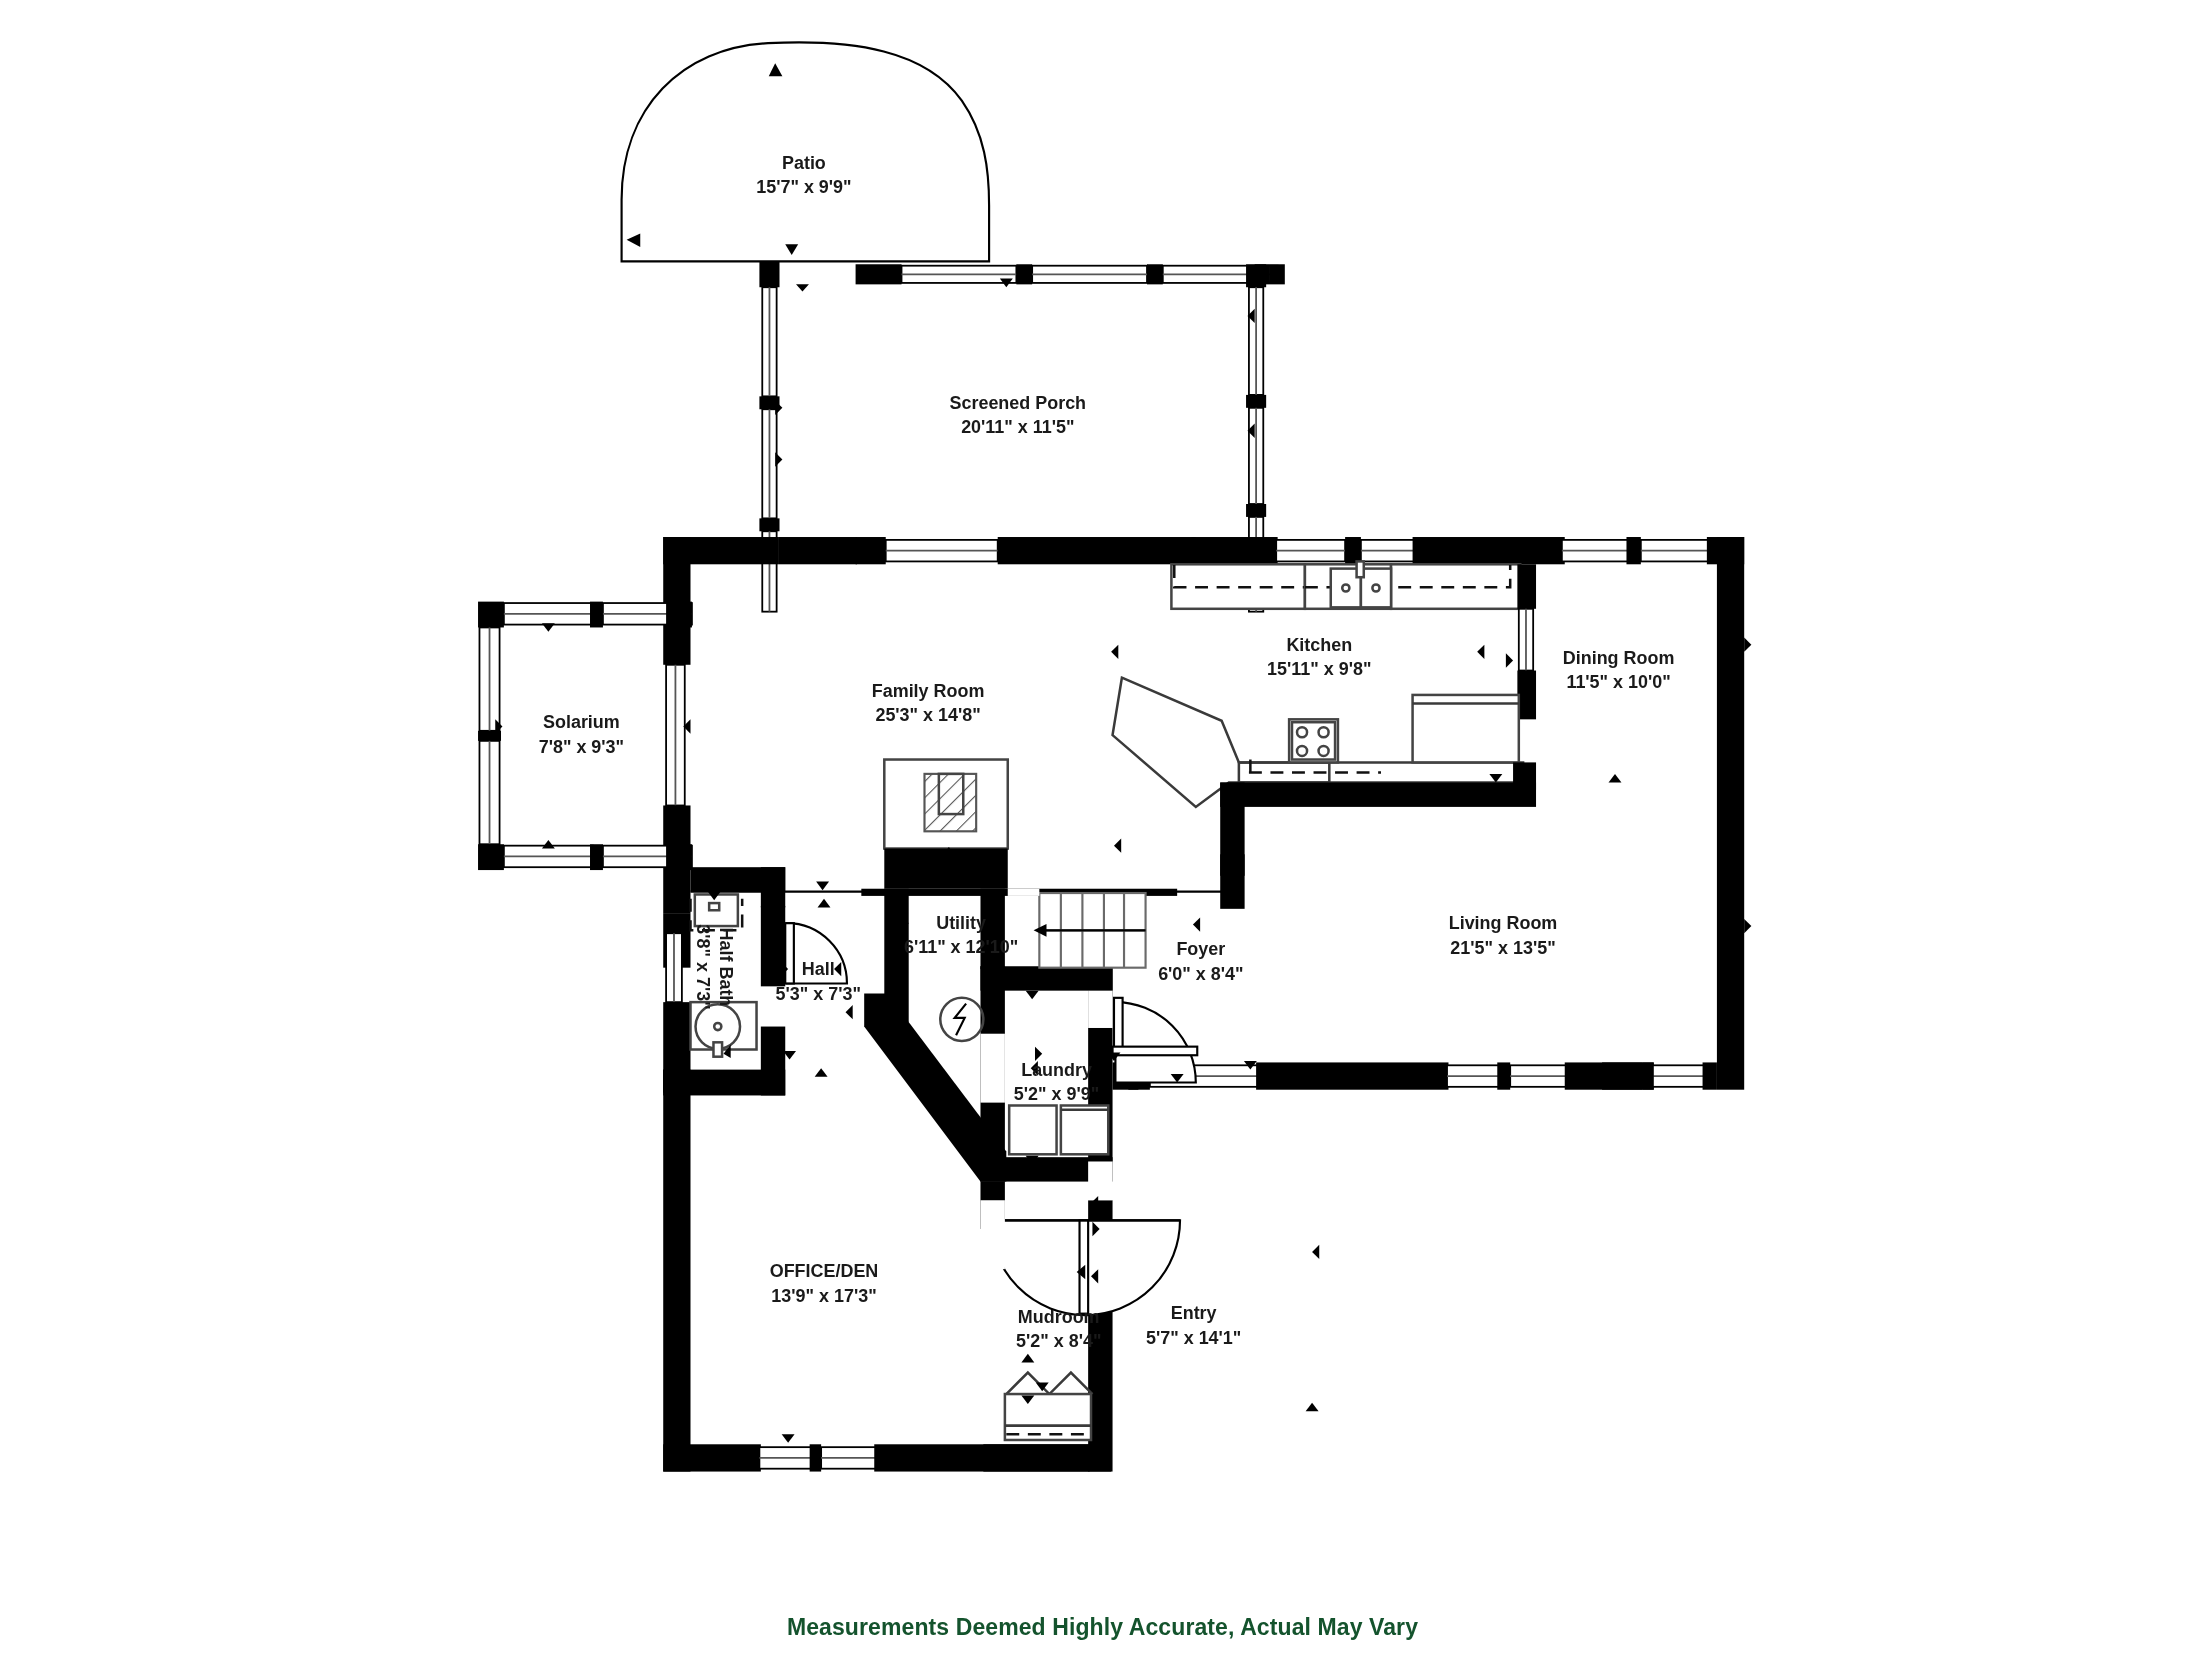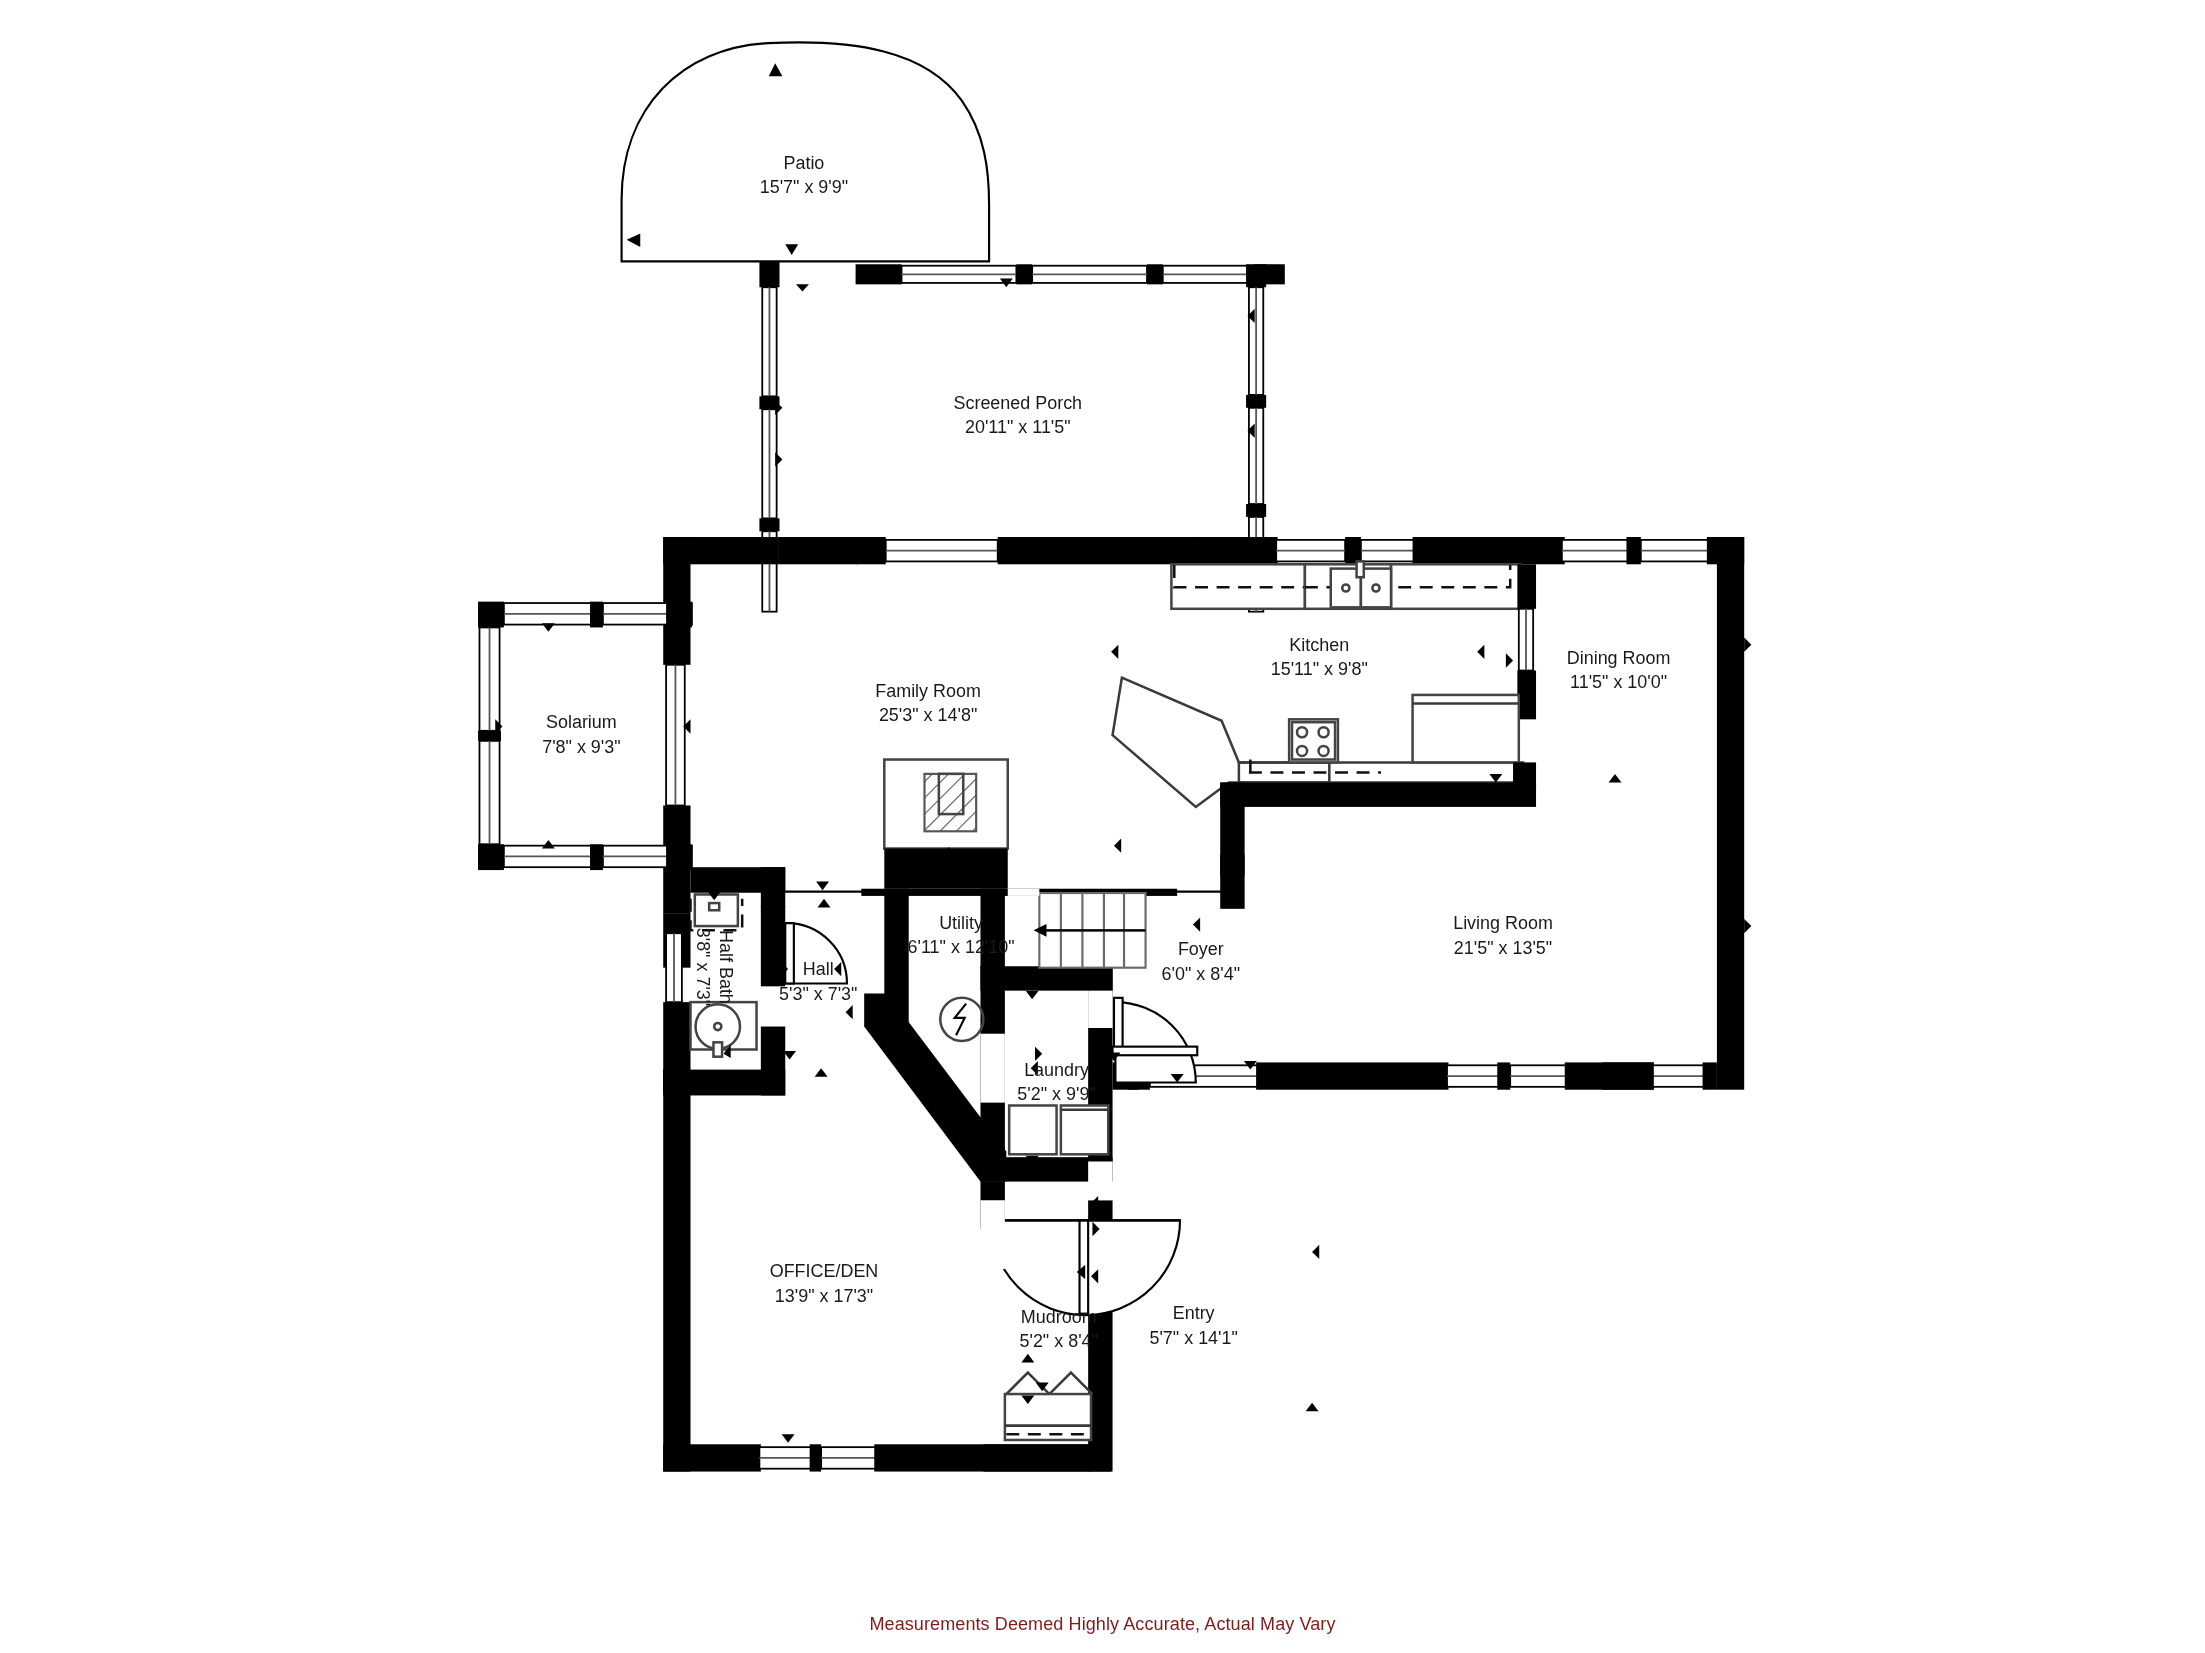--- a/index.html
+++ b/index.html
@@ -13,20 +13,21 @@
     height: 1654px;
     font-family: "Liberation Sans", sans-serif;
     overflow: hidden;
     position: relative;
   }
   #plan-root {
     position: absolute;
     inset: 0;
     width: 2205px;
     height: 1266px;
+    font-weight: bold;
   }
   svg#floorplan {
     display: block;
     width: 2205px;
     height: 1654px;
   }
   .wall        { fill: #000000; stroke: none; }
   .thinline    { fill: none; stroke: #000000; stroke-width: 3; }
   .thinline2   { fill: none; stroke: #3a3a3a; stroke-width: 3.5; }
   .fixture     { fill: #ffffff; stroke: #444444; stroke-width: 3.5; }
@@ -54,22 +55,22 @@
     text-anchor: middle;
     dominant-baseline: middle;
   }
   .footer-text {
     position: absolute;
     left: 0;
     right: 0;
     top: 1614px;
     text-align: center;
     font-family: "Liberation Sans", sans-serif;
-    font-size: 18px;
-    color: #7f1d1d;
+    font-size: 23px;
+    color: #14532d;
     letter-spacing: 0.1px;
   }
 </style>
 </head>
 <body>
 
 <div id="plan-root">
 
 <svg id="floorplan" viewBox="0 0 3072 2304" xmlns="http://www.w3.org/2000/svg">
   <defs>

